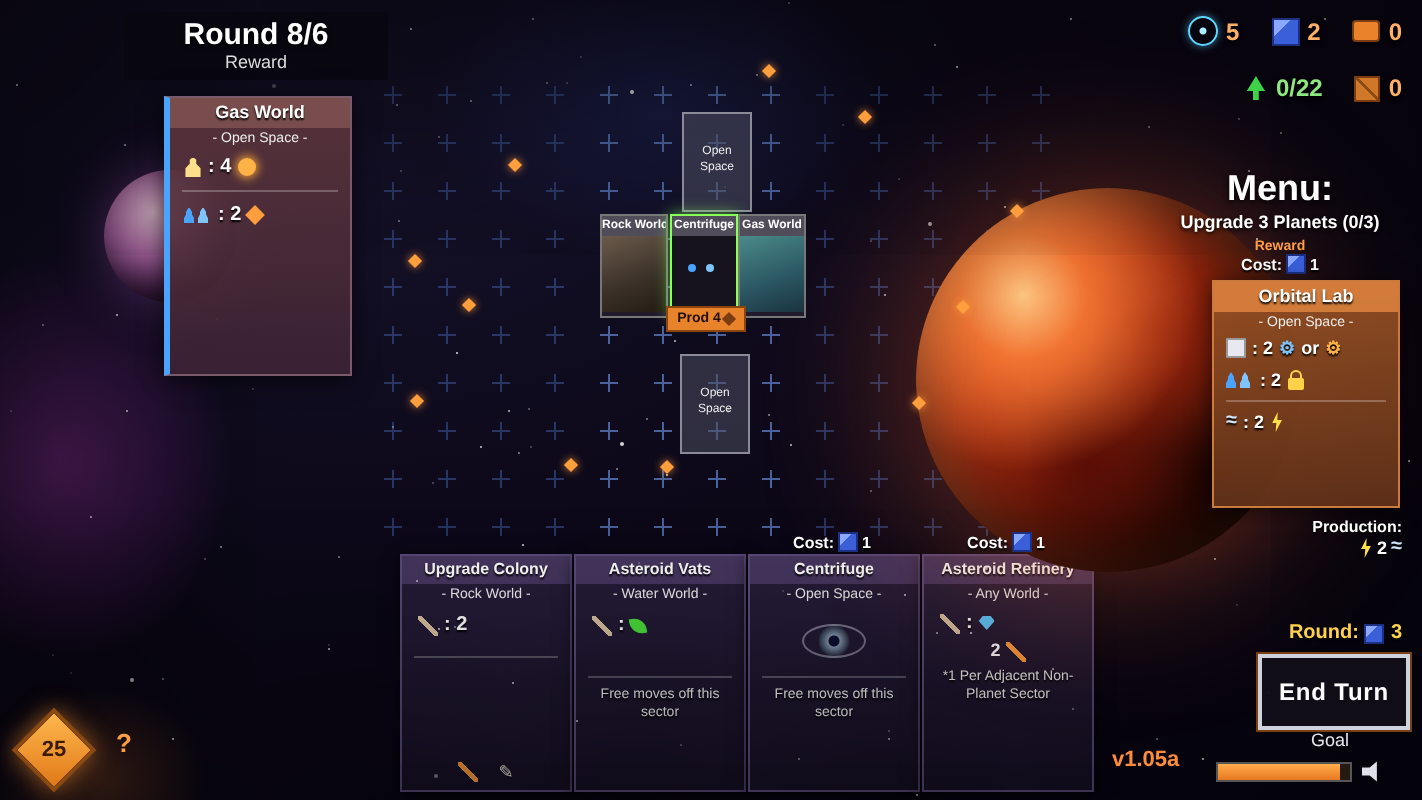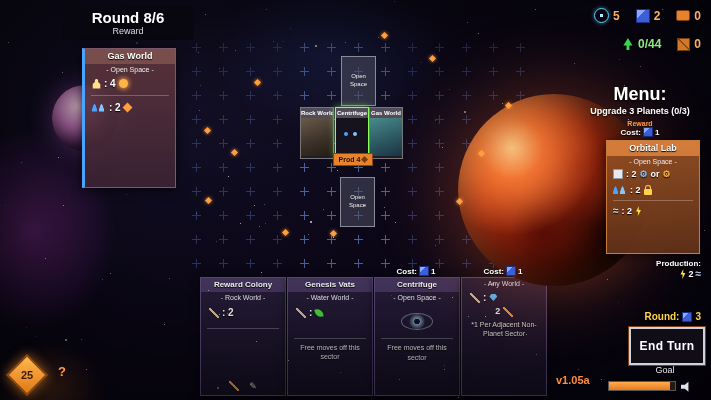--- a/index.html
+++ b/index.html
@@ -306,21 +306,21 @@
       <span class="res-val">2</span>
     </div>
     <div class="res">
       <span class="ic ic-chip"></span>
       <span class="res-val">0</span>
     </div>
   </div>
   <div class="res-row" style="top:37px">
     <div class="res">
       <span class="ic ic-tree"></span>
-      <span class="res-val green">0/44</span>
+      <span class="res-val green">0/22</span>
     </div>
     <div class="res">
       <span class="ic ic-crate"></span>
       <span class="res-val">0</span>
     </div>
   </div>
 
   <div class="ui sel-card">
     <div class="card-h">Gas World</div>
     <div class="card-sub">- Open Space -</div>
@@ -431,35 +431,35 @@
     <span class="ic ic-cube xs"></span>
     <span>1</span>
   </div>
   <div class="cost-label" style="left:461px">
     <span>Cost:</span>
     <span class="ic ic-cube xs"></span>
     <span>1</span>
   </div>
 
   <div class="abs hand-card" style="left:200px">
-    <div class="card-h">Reward Colony</div>
+    <div class="card-h">Upgrade Colony</div>
     <div class="card-sub">- Rock World -</div>
     <div class="stat-row" style="padding:5px 8px 2px">
       <span class="ic ic-pick"></span>
       <span>: 2</span>
     </div>
     <div class="hr" style="margin-top:8px"></div>
     <div class="bot-icons">
       <span class="ic ic-pick orange"></span>
       <span class="ic ic-pencil"></span>
     </div>
   </div>
 
   <div class="abs hand-card" style="left:287px">
-    <div class="card-h">Genesis Vats</div>
+    <div class="card-h">Asteroid Vats</div>
     <div class="card-sub">- Water World -</div>
     <div class="stat-row" style="padding:5px 8px 2px">
       <span class="ic ic-pick"></span>
       <span>: </span>
       <span class="ic ic-leaf"></span>
     </div>
     <div class="hr" style="margin-top:18px"></div>
     <div class="freetext" style="margin-top:4px">Free moves off this sector</div>
   </div>
 
@@ -467,20 +467,21 @@
     <div class="card-h">Centrifuge</div>
     <div class="card-sub">- Open Space -</div>
     <div class="center" style="margin-top:10px">
       <span class="ic ic-eye"></span>
     </div>
     <div class="hr" style="margin-top:8px"></div>
     <div class="freetext" style="margin-top:4px">Free moves off this sector</div>
   </div>
 
   <div class="abs hand-card" style="left:461px">
+    <div class="card-h">Asteroid Refinery</div>
     <div class="card-sub">- Any World -</div>
     <div class="stat-row" style="padding:4px 8px 0">
       <span class="ic ic-pick"></span>
       <span>: </span>
       <span class="ic ic-gem"></span>
     </div>
     <div class="center" style="margin-top:3px;font-size:9px;font-weight:bold">
       <span>2</span>
       <span class="ic ic-pick orange"></span>
     </div>

